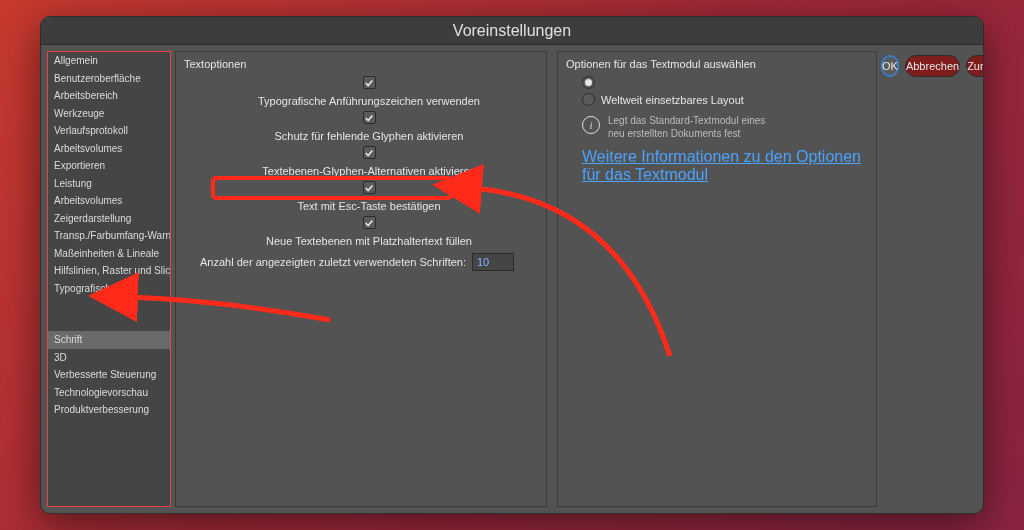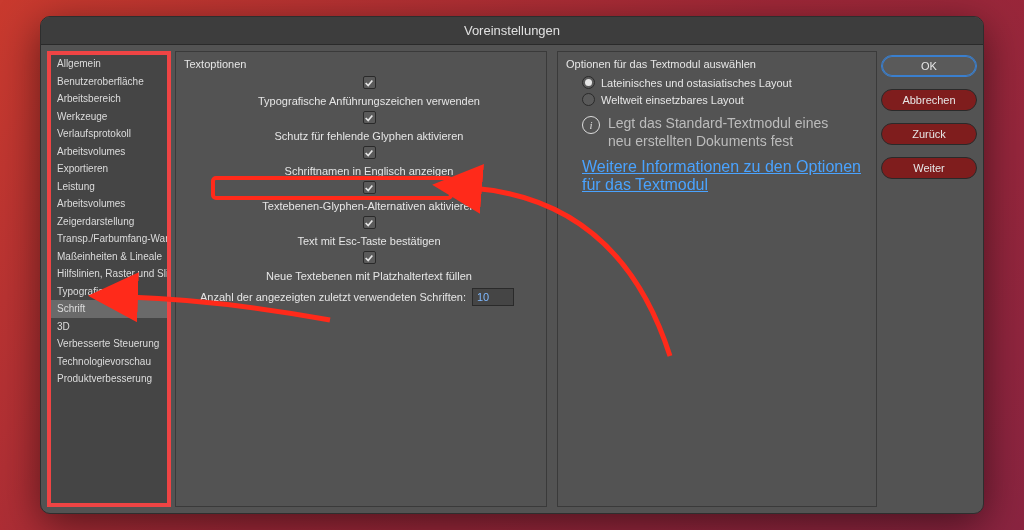--- a/index.html
+++ b/index.html
@@ -22,47 +22,48 @@
       flex-direction: column;
       overflow: hidden;
       border: 1px solid #2e2e2e;
     }
     .titlebar {
       height: 28px;
       background: #3d3d3d;
       display: flex;
       align-items: center;
       justify-content: center;
-      font-size: 13px;
+      font-size: 16px;
       color: #e0e0e0;
       border-bottom: 1px solid #2a2a2a;
     }
     .content {
       flex: 1;
       display: flex;
       padding: 6px;
       gap: 4px;
     }
     .sidebar {
       width: 124px;
       background: #454545;
-      border: 4px solid #ef4444;
+      border: 1px solid #ef4444;
       overflow-y: auto;
     }
     .sidebar-item {
       font-size: 10px;
       color: #dcdcdc;
       padding: 2px 6px;
       cursor: pointer;
       line-height: 1.35;
       white-space: nowrap;
       overflow: hidden;
     }
     .sidebar-item.selected {
       background: #6a6a6a;
+      margin-top: 34px;
     }
     .main {
       flex: 1;
       display: flex;
       gap: 10px;
     }
     .col-left, .col-right {
       border: 1px solid #3a3a3a;
       padding: 6px 8px;
     }
@@ -154,38 +155,38 @@
       align-items: center;
       justify-content: center;
       font-size: 11px;
       font-style: italic;
       color: #dcdcdc;
       font-family: Georgia, serif;
       flex-shrink: 0;
       margin-top: 2px;
     }
     .info-text {
-      font-size: 14px;
+      font-size: 10px;
       color: #bcbcbc;
       line-height: 1.3;
     }
     .link-row {
       padding: 2px 0 2px 16px;
     }
     .link {
       font-size: 16px;
       color: #4aa3ff;
       text-decoration: underline;
       cursor: pointer;
     }
     .buttons {
       width: 96px;
       display: flex;
-      flex-direction: column;
-      gap: 12px;
+      flex-direction: row;
+      gap: 6px;
       padding: 4px 0;
     }
     .btn {
       height: 22px;
       border: 1px solid #2a2a2a;
       background: #7f1d1d;
       color: #e6e6e6;
       border-radius: 12px;
       font-size: 11px;
       cursor: pointer;
@@ -255,28 +256,20 @@
                 </svg>
               </span>
               <span class="check-label">Schutz für fehlende Glyphen aktivieren</span>
             </div>
             <div class="check-row">
               <span class="check">
                 <svg viewBox="0 0 12 12">
                   <path d="M2 6 L5 9 L10 3" fill="none" stroke="#e6e6e6" stroke-width="2"></path>
                 </svg>
               </span>
-              <span class="check-label">Schriftnamen in Englisch anzeigen</span>
-            </div>
-            <div class="check-row">
-              <span class="check">
-                <svg viewBox="0 0 12 12">
-                  <path d="M2 6 L5 9 L10 3" fill="none" stroke="#e6e6e6" stroke-width="2"></path>
-                </svg>
-              </span>
               <span class="check-label">Textebenen-Glyphen-Alternativen aktivieren</span>
             </div>
             <div class="check-row">
               <span class="check">
                 <svg viewBox="0 0 12 12">
                   <path d="M2 6 L5 9 L10 3" fill="none" stroke="#e6e6e6" stroke-width="2"></path>
                 </svg>
               </span>
               <span class="check-label">Text mit Esc-Taste bestätigen</span>
             </div>
@@ -293,21 +286,20 @@
           <span>Anzahl der angezeigten zuletzt verwendeten Schriften:</span>
           <input class="count-input" value="10" style="">
         </div>
       </div>
 
       <div class="col-right">
         <div class="group-title">Optionen für das Textmodul auswählen</div>
         <div id="radioList">
             <div class="radio-row">
               <span class="radio selected"></span>
-              <span class="check-label">Lateinisches und ostasiatisches Layout</span>
             </div>
             <div class="radio-row">
               <span class="radio"></span>
               <span class="check-label">Weltweit einsetzbares Layout</span>
             </div>
           </div>
         <div class="info-row">
           <div class="info-icon">i</div>
           <div class="info-text">
             <span>Legt das Standard-Textmodul eines</span><br>

